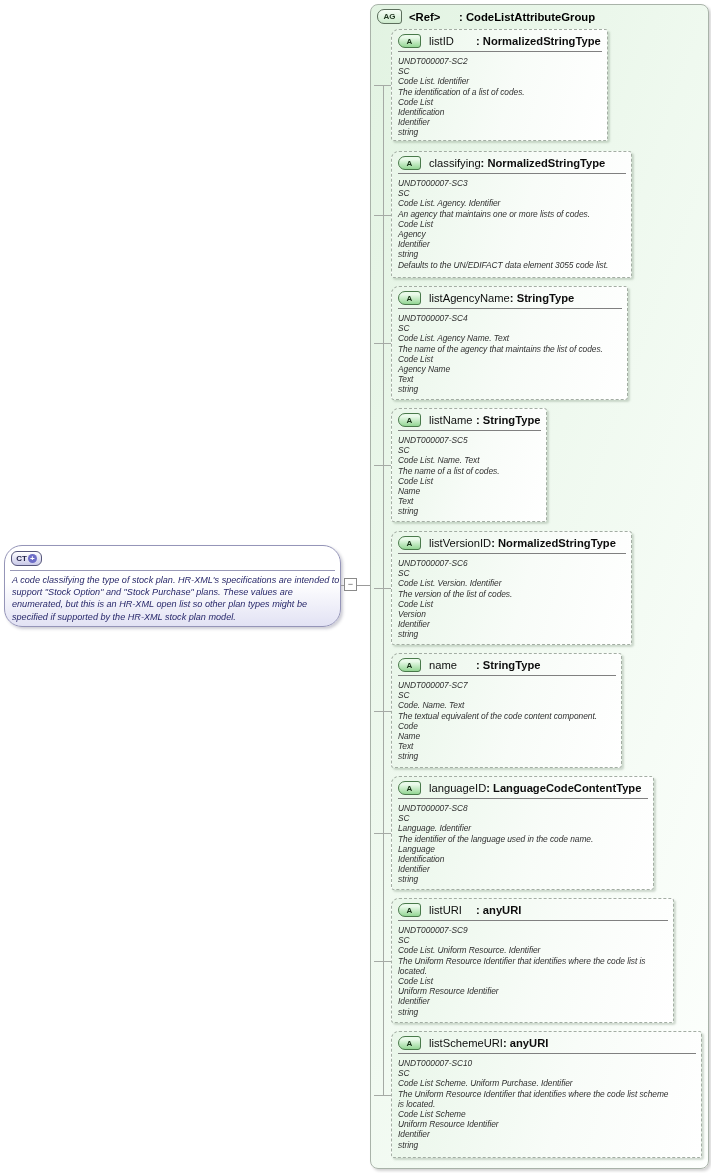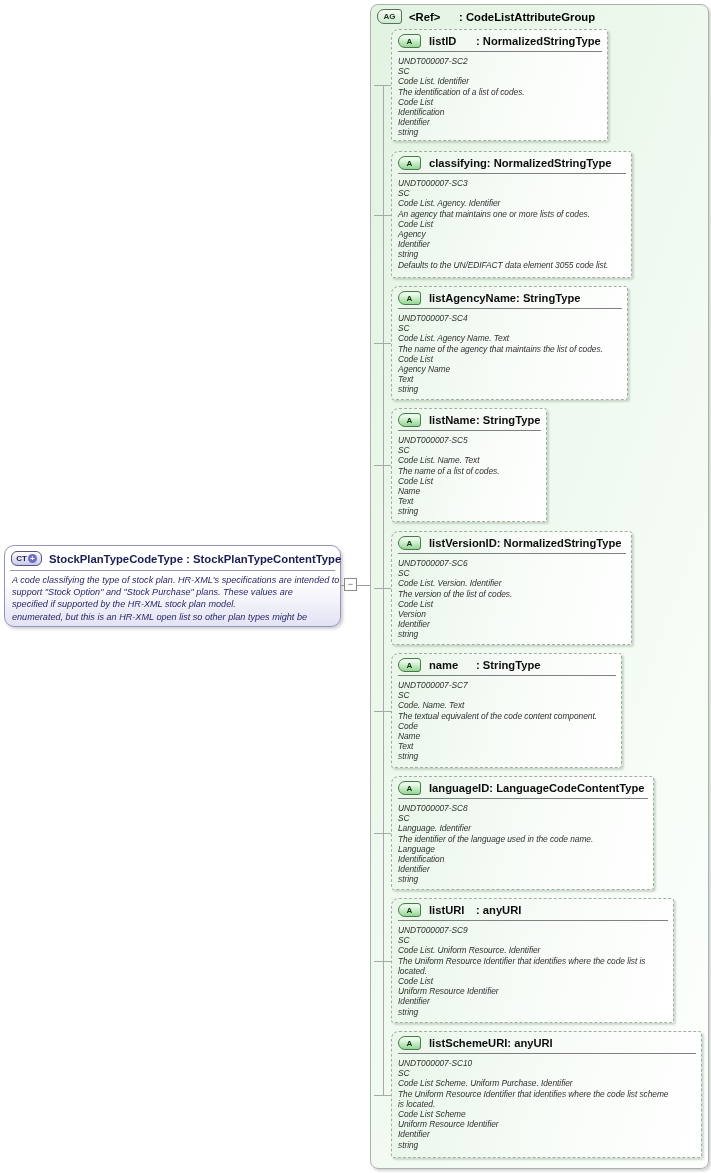--- a/index.html
+++ b/index.html
@@ -3,21 +3,21 @@
 <meta charset="utf-8">
 <style>
   html,body{margin:0;padding:0;background:#ffffff;}
   #canvas{
     position:relative;width:711px;height:1173px;overflow:hidden;
     font-family:"Liberation Sans",sans-serif;background:#ffffff;
   }
   
   .ct-box{
     position:absolute;left:4px;top:545px;width:337px;height:82px;
-    border:1px solid #9595b8;border-radius:10px;box-sizing:border-box;
+    border:1px solid #9595b8;border-radius:18px;box-sizing:border-box;
     background:linear-gradient(to bottom,#ffffff 45%,#e2e2f4 100%);
     box-shadow:2px 2px 3px rgba(60,60,90,.25);
   }
   .ct-header{display:flex;align-items:center;padding:5px 6px 0 6px;}
   .ct-icon{
     width:29px;height:13px;border:1px solid #55557a;border-radius:6px;
     background:linear-gradient(to bottom,#ffffff,#c9c9e8);
     display:flex;align-items:center;justify-content:center;
     font-size:8px;font-weight:bold;color:#202048;margin-right:7px;flex:0 0 auto;
   }
@@ -61,45 +61,44 @@
     background:linear-gradient(105deg,#e9f6e9 0%,#f8fcf8 55%,#ffffff 100%);
     box-shadow:2px 2px 2px rgba(100,125,100,.28);
   }
   .attr-header{display:flex;align-items:center;padding:4px 6px 0 6px;}
   .a-icon{
     width:21px;height:12px;border:1px solid #49794a;border-radius:7px 3px 3px 7px;
     background:linear-gradient(to bottom,#eafaea 20%,#94d694 100%);
     display:flex;align-items:center;justify-content:center;
     font-size:8px;font-weight:bold;color:#163016;margin-right:8px;flex:0 0 auto;
   }
-  .attr-name{font-size:11.2px;font-weight:bold;color:#0d0d0d;min-width:47px;white-space:nowrap;}
+  .attr-name{font-size:11.2px;font-weight:normal;color:#0d0d0d;min-width:47px;white-space:nowrap;}
   .attr-type{font-size:11.2px;font-weight:bold;color:#0d0d0d;white-space:nowrap;}
   .attr-sep{height:1px;background:#808080;margin:3px 5px 3px 6px;}
   .attr-lines{padding:1px 3px 0 6px;font-size:8.4px;font-style:italic;color:#303030;line-height:10.2px;letter-spacing:-0.05px;}
   .attr-lines div{white-space:nowrap;}
 </style>
 </head>
 <body>
 
 <div id="canvas">
 
   <div class="ct-box">
     <div class="ct-header">
       <span class="ct-icon">
         <span>CT</span>
         <span class="ct-plus">+</span>
       </span>
-      <span class="ct-title">StockPlanTypeCodeType : StockPlanTypeContentType</span>
     </div>
     <div class="ct-sep"></div>
     <div class="ct-desc">
         <div>A code classifying the type of stock plan. HR-XML's specifications are intended to</div>
         <div>support "Stock Option" and "Stock Purchase" plans. These values are</div>
+        <div>enumerated, but this is an HR-XML open list so other plan types might be</div>
         <div>specified if supported by the HR-XML stock plan model.</div>
-        <div>enumerated, but this is an HR-XML open list so other plan types might be</div>
       </div>
   </div>
 
   <div class="conn-h"></div>
   <div class="minus-box">−</div>
 
   <div class="ag-box">
     <div class="ag-header">
       <span class="ag-icon">AG</span>
       <span class="ag-ref">&lt;Ref&gt;</span>

